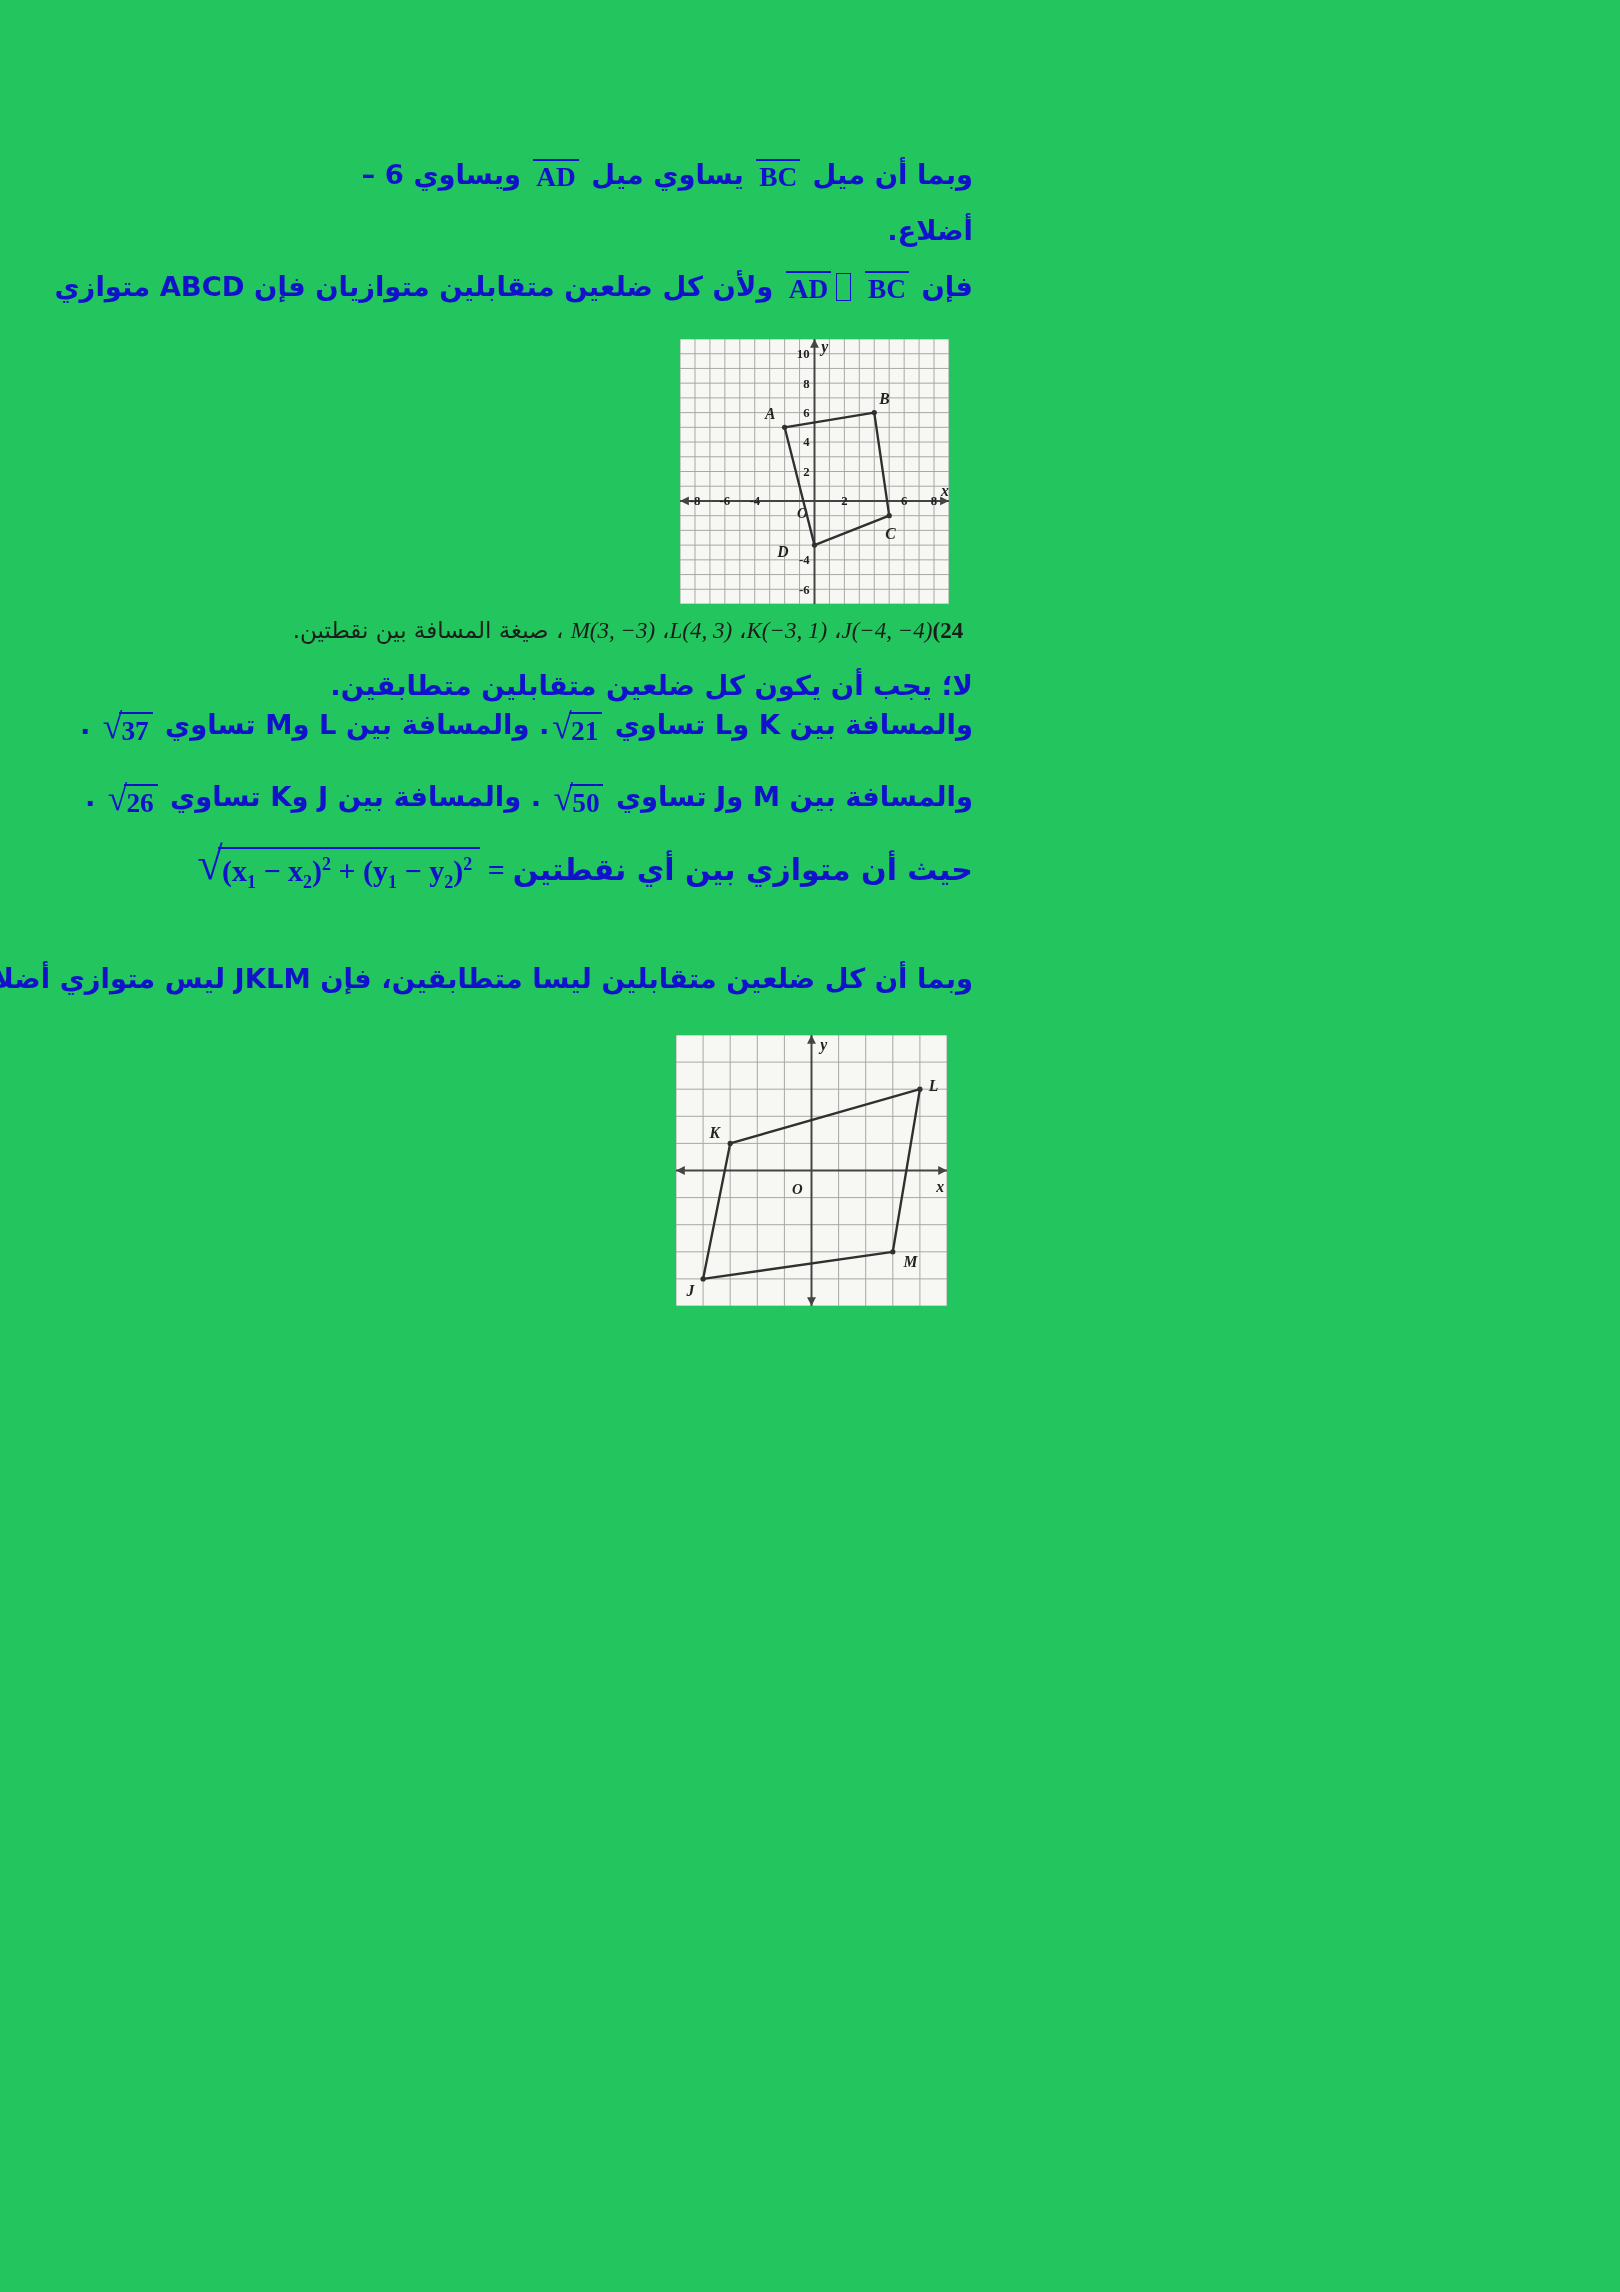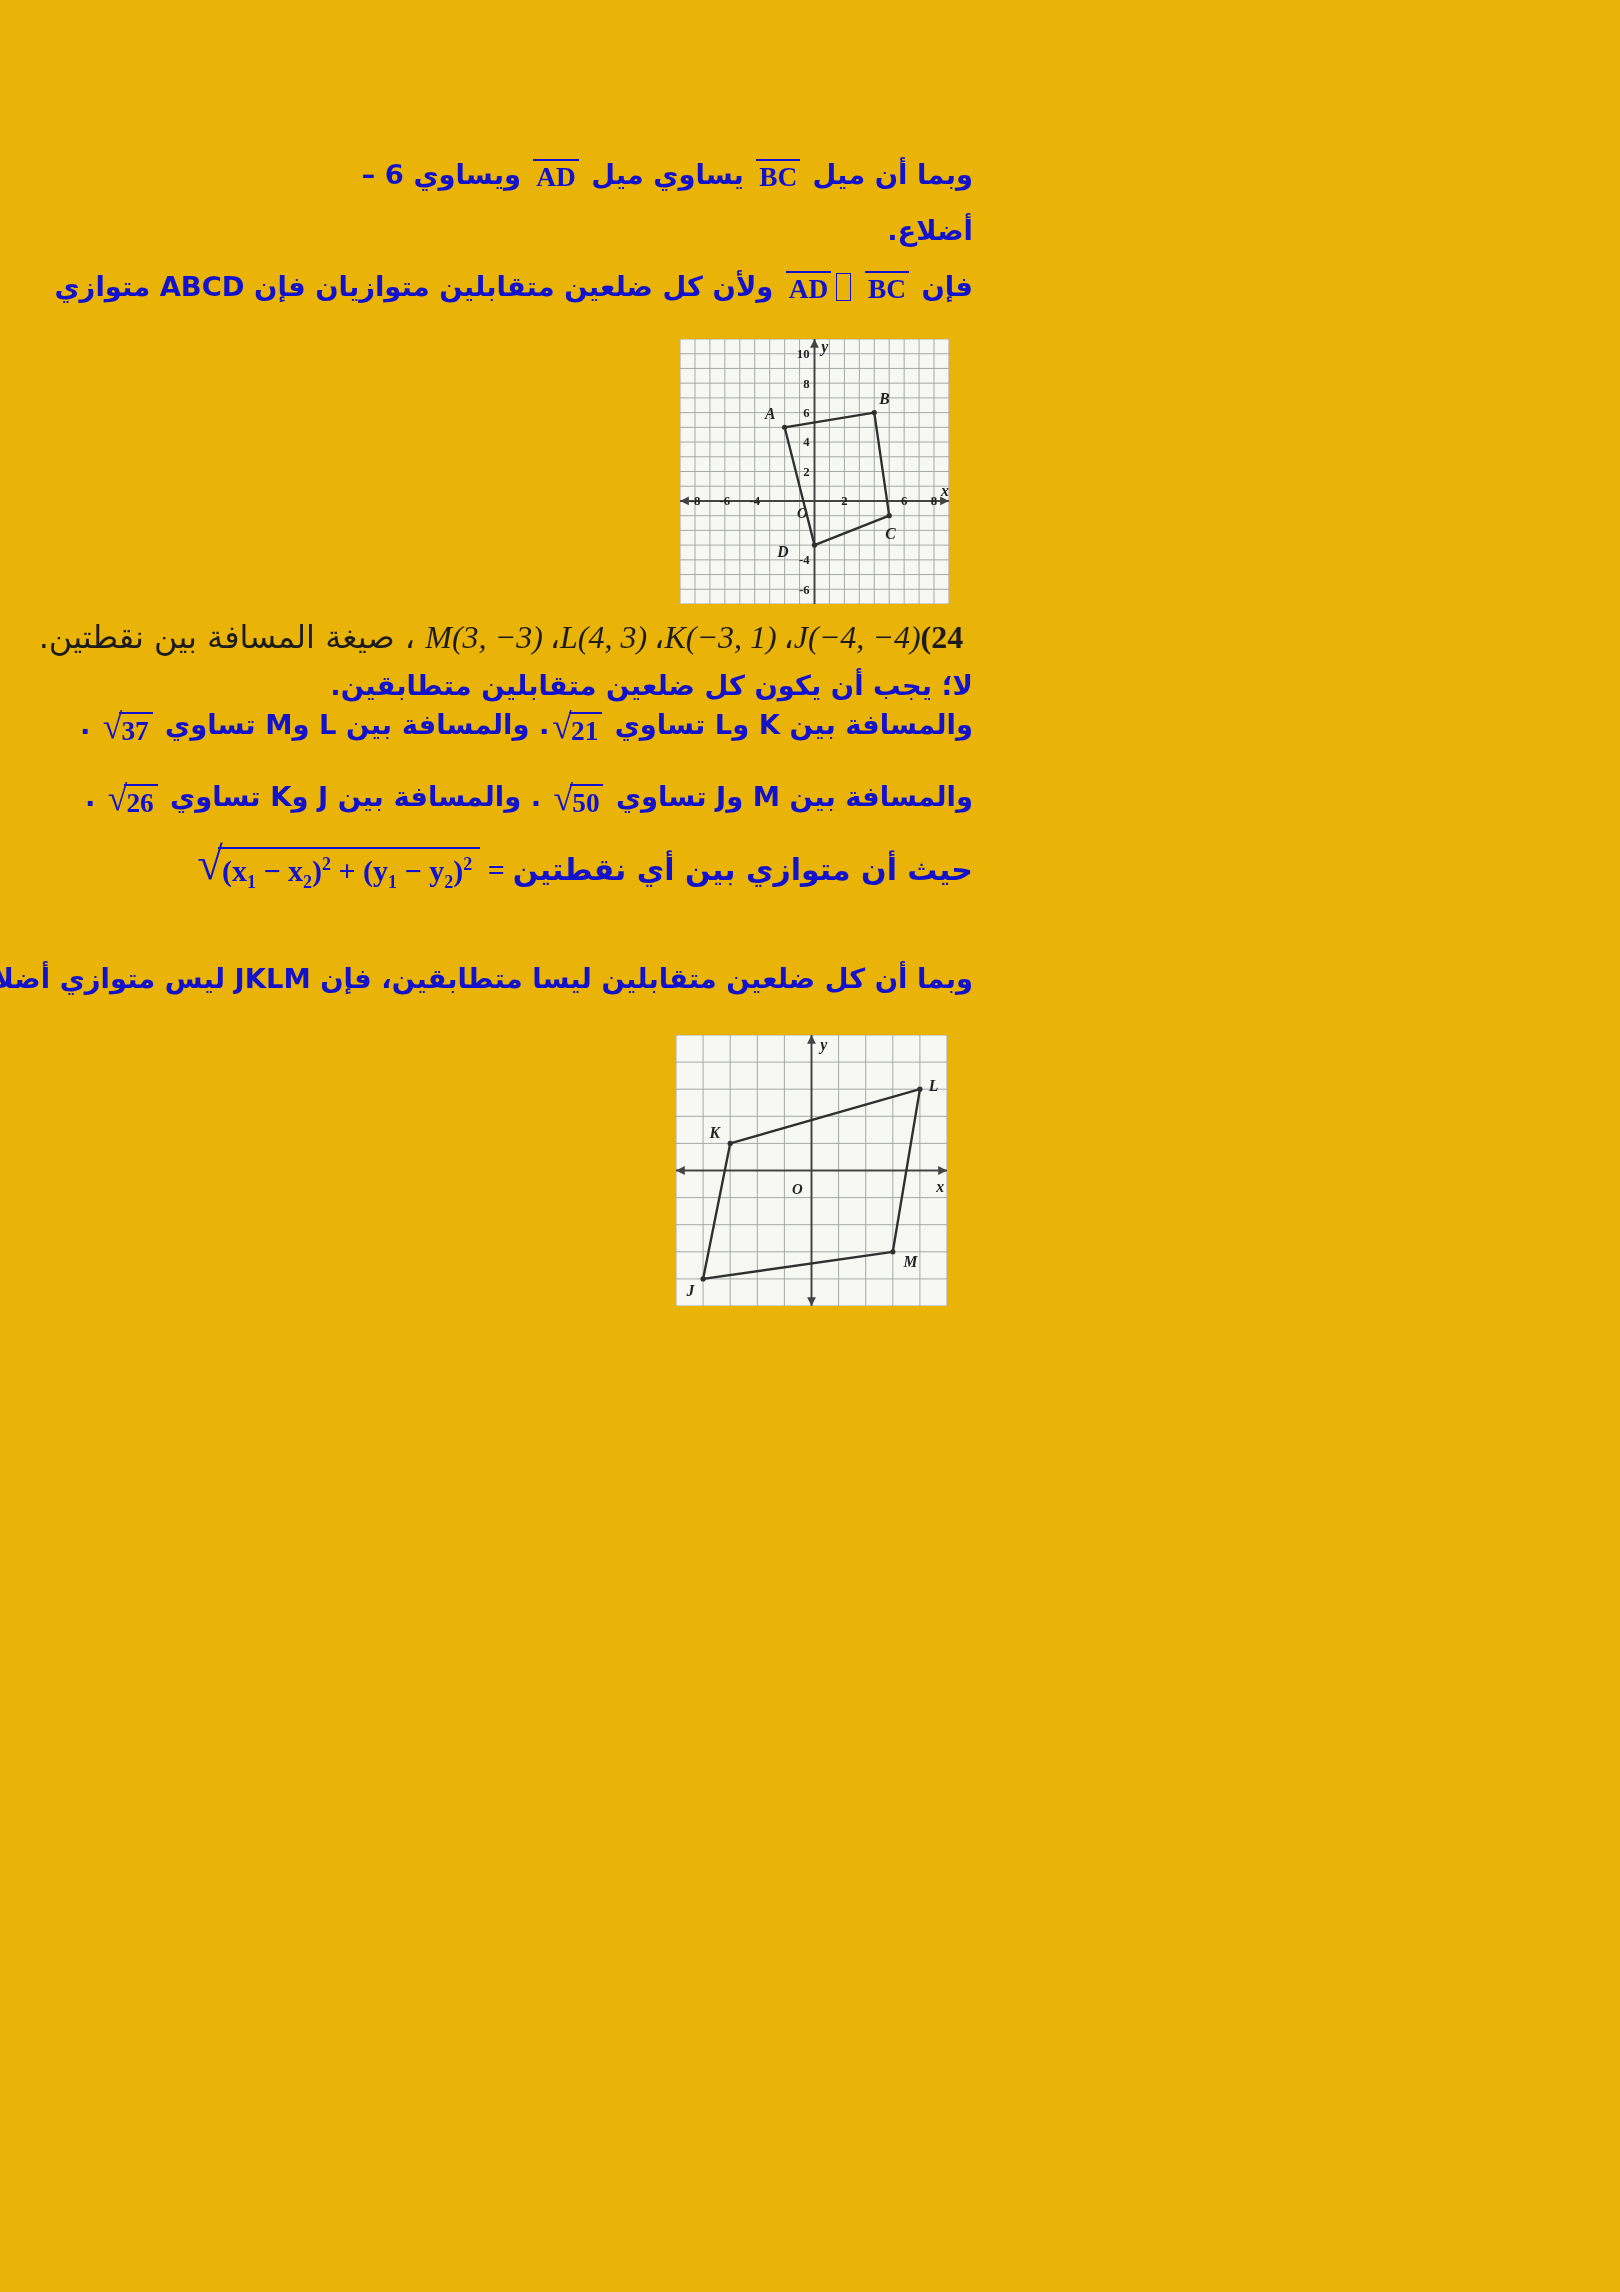--- a/index.html
+++ b/index.html
@@ -1,30 +1,30 @@
 <!DOCTYPE html>
 <html lang="ar" style="--blue: #1212cd; --ink: #1c1c1c; --figure_bg: #f7f7f4; --grid: #a3a8a5; --axis: #444444; --shape: #303030; --label: #222222;"><head>
 <meta charset="utf-8">
 <style>
   html,body{margin:0;padding:0}
   body{width:1620px;height:2293px;background:#ffffff;position:relative;
        font-family:"DejaVu Sans",sans-serif}
-  .page{position:absolute;inset:0;background:#eab308;overflow:hidden}
+  .page{position:absolute;inset:0;background:#22c55e;overflow:hidden}
 
   .block{position:absolute;left:159px;width:814px;direction:rtl;text-align:right;
          color:var(--blue);font-weight:700;font-size:27.4px;line-height:1.65;white-space:nowrap}
   .iline{line-height:56px}
 
   .seg-ol{display:inline-block;direction:ltr;font-family:"Liberation Serif","DejaVu Serif",serif;
           font-weight:700;border-top:2.5px solid currentColor;padding:1px 2.9px 0;line-height:1.1;
           margin:0 2.9px;vertical-align:-2px}
   .box-glyph{display:inline-block;width:12.7px;height:25.5px;border:1.7px solid currentColor;
              vertical-align:-4.9px;margin:0 2px}
 
-  .problem{color:var(--ink);font-weight:400;font-size:32px;line-height:51px}
+  .problem{color:var(--ink);font-weight:400;font-size:23px;line-height:36px}
   .pnum{font-family:"Liberation Serif","DejaVu Serif",serif;font-weight:700;margin-inline-end:9.8px}
   .math-it{font-family:"Liberation Serif","DejaVu Serif",serif;font-style:italic;
            direction:ltr;unicode-bidi:isolate}
   .sep{margin-inline-end:6.9px}
 
   .sqrt{display:inline-flex;direction:ltr;align-items:flex-start;
         font-family:"Liberation Serif","DejaVu Serif",serif;font-weight:700;
         vertical-align:-6.9px;margin:0 2.9px}
   .sqrt .sign{font-size:1.3em;line-height:1;transform:translateY(-2.9px)}
   .sqrt .rnum{border-top:2.9px solid currentColor;margin-left:-2.9px;padding:2px 3.9px 0 2px;line-height:1.15}

